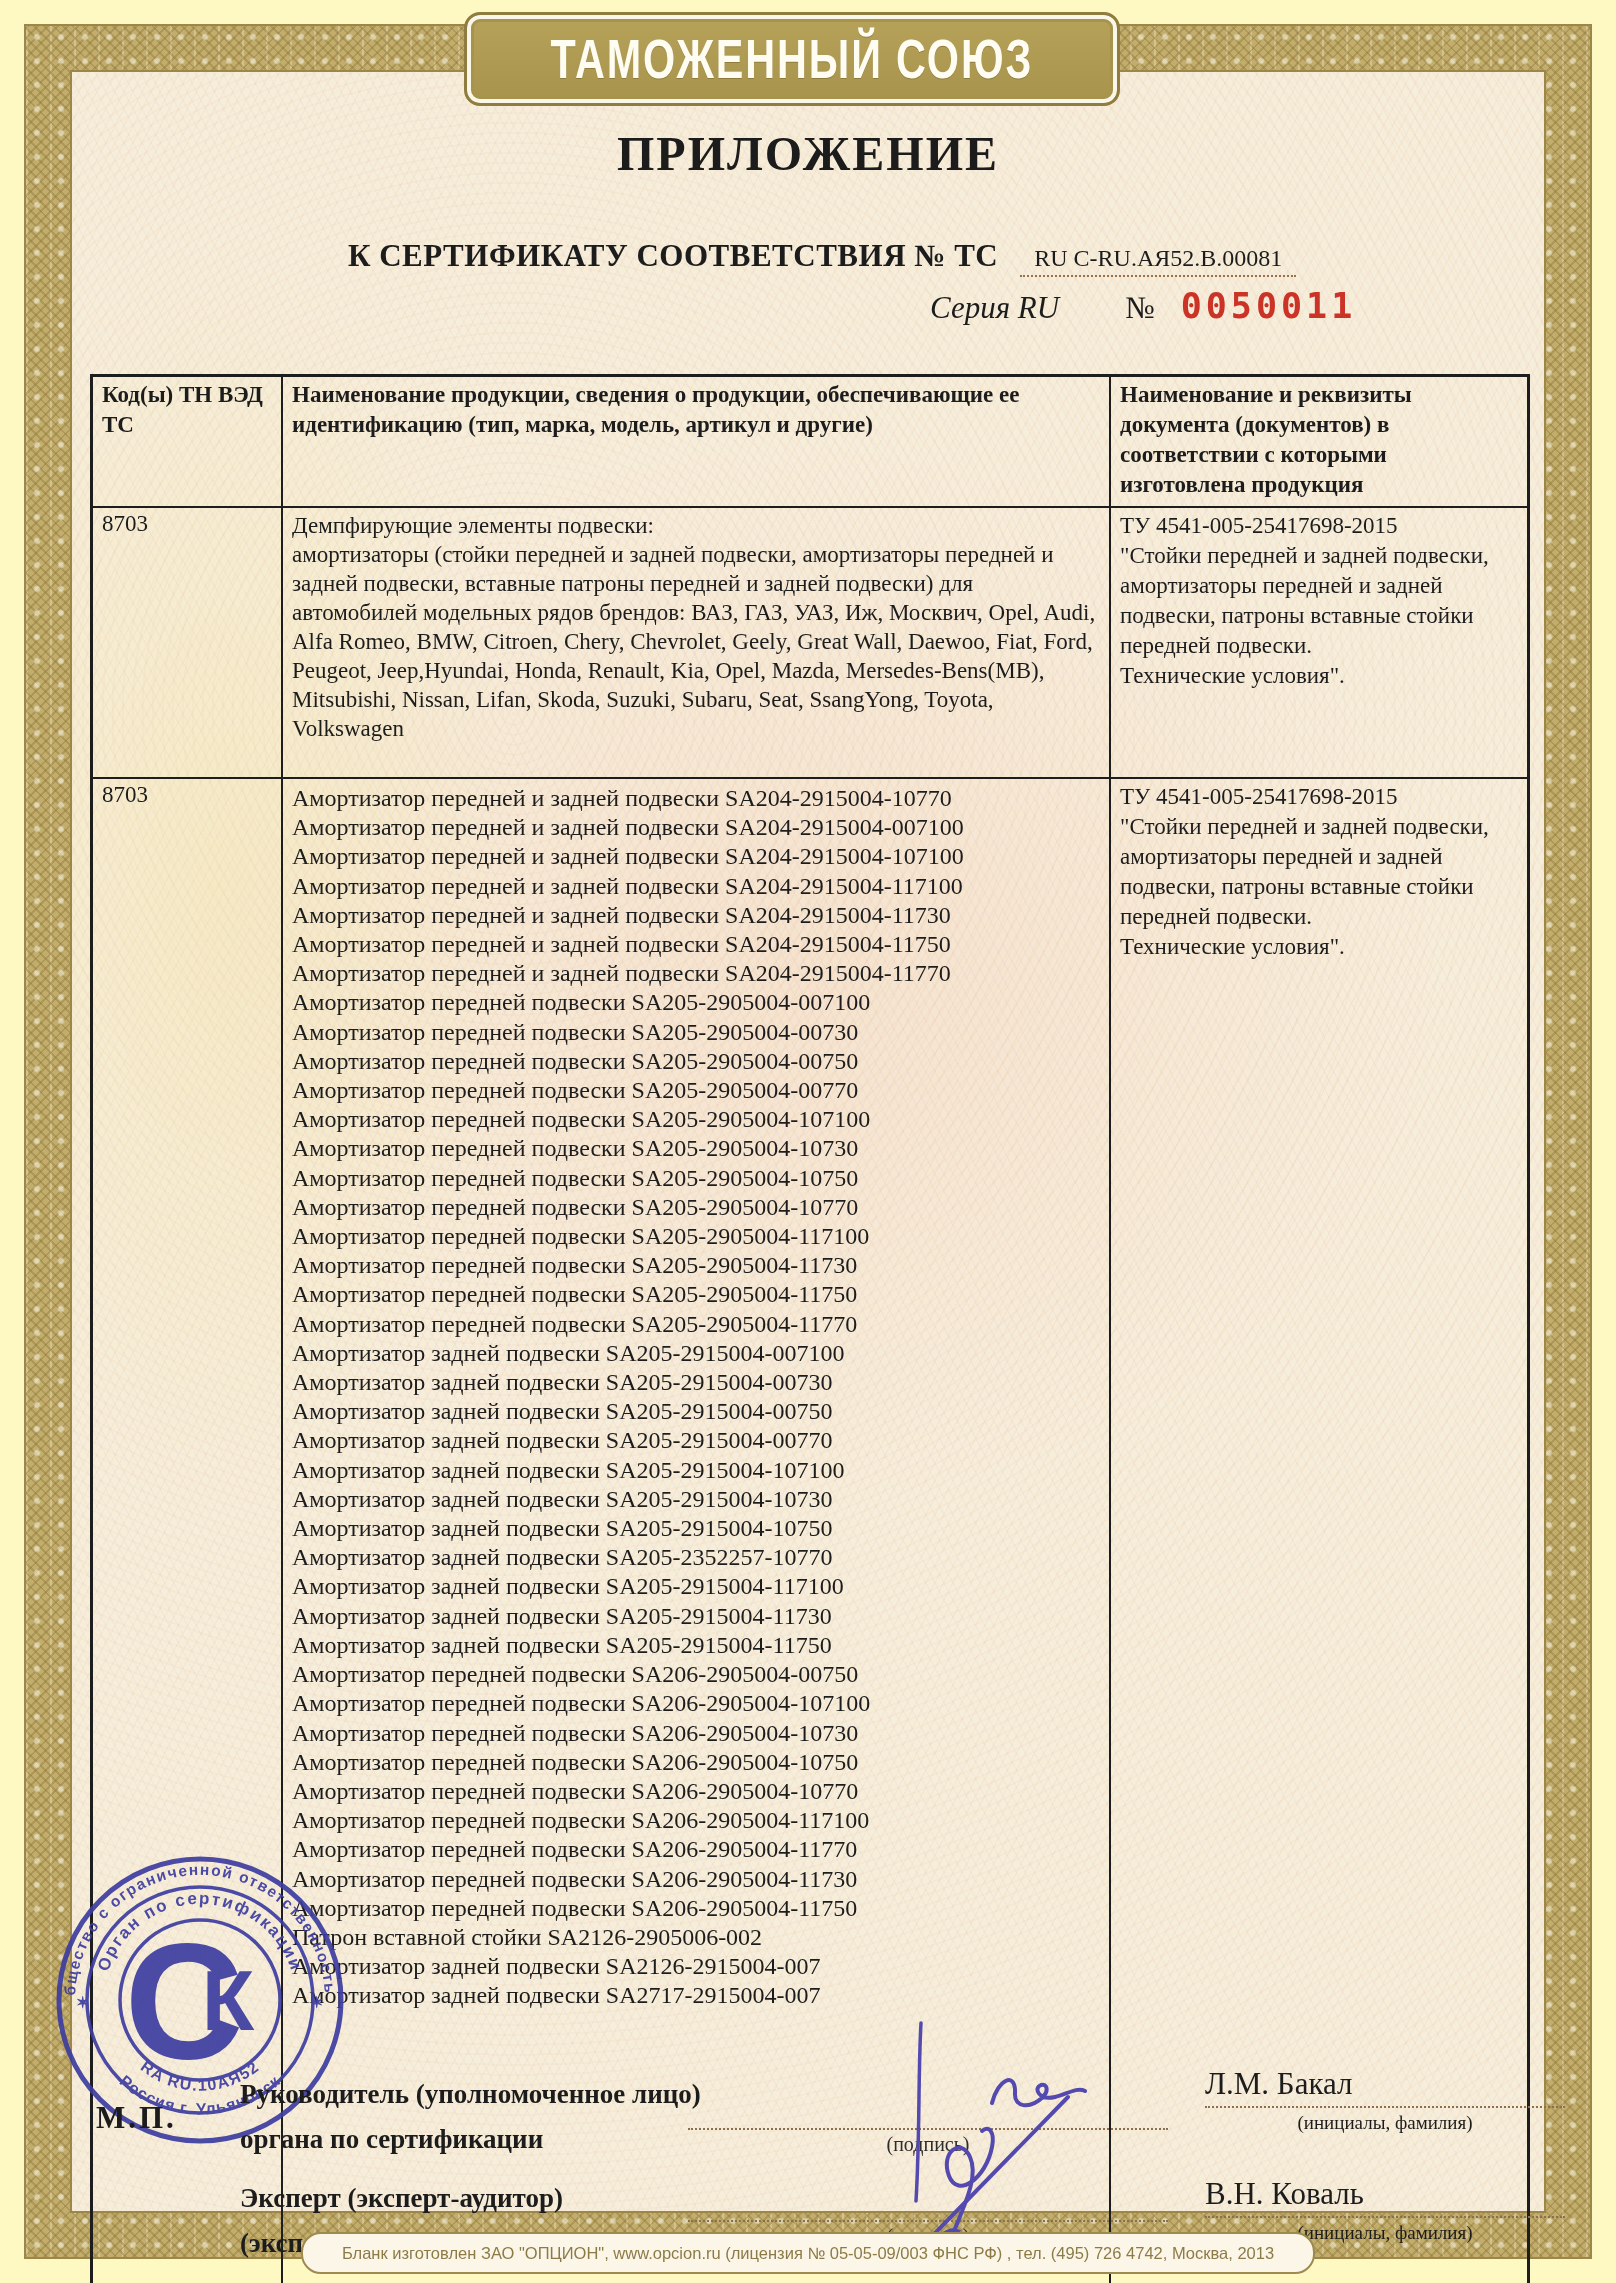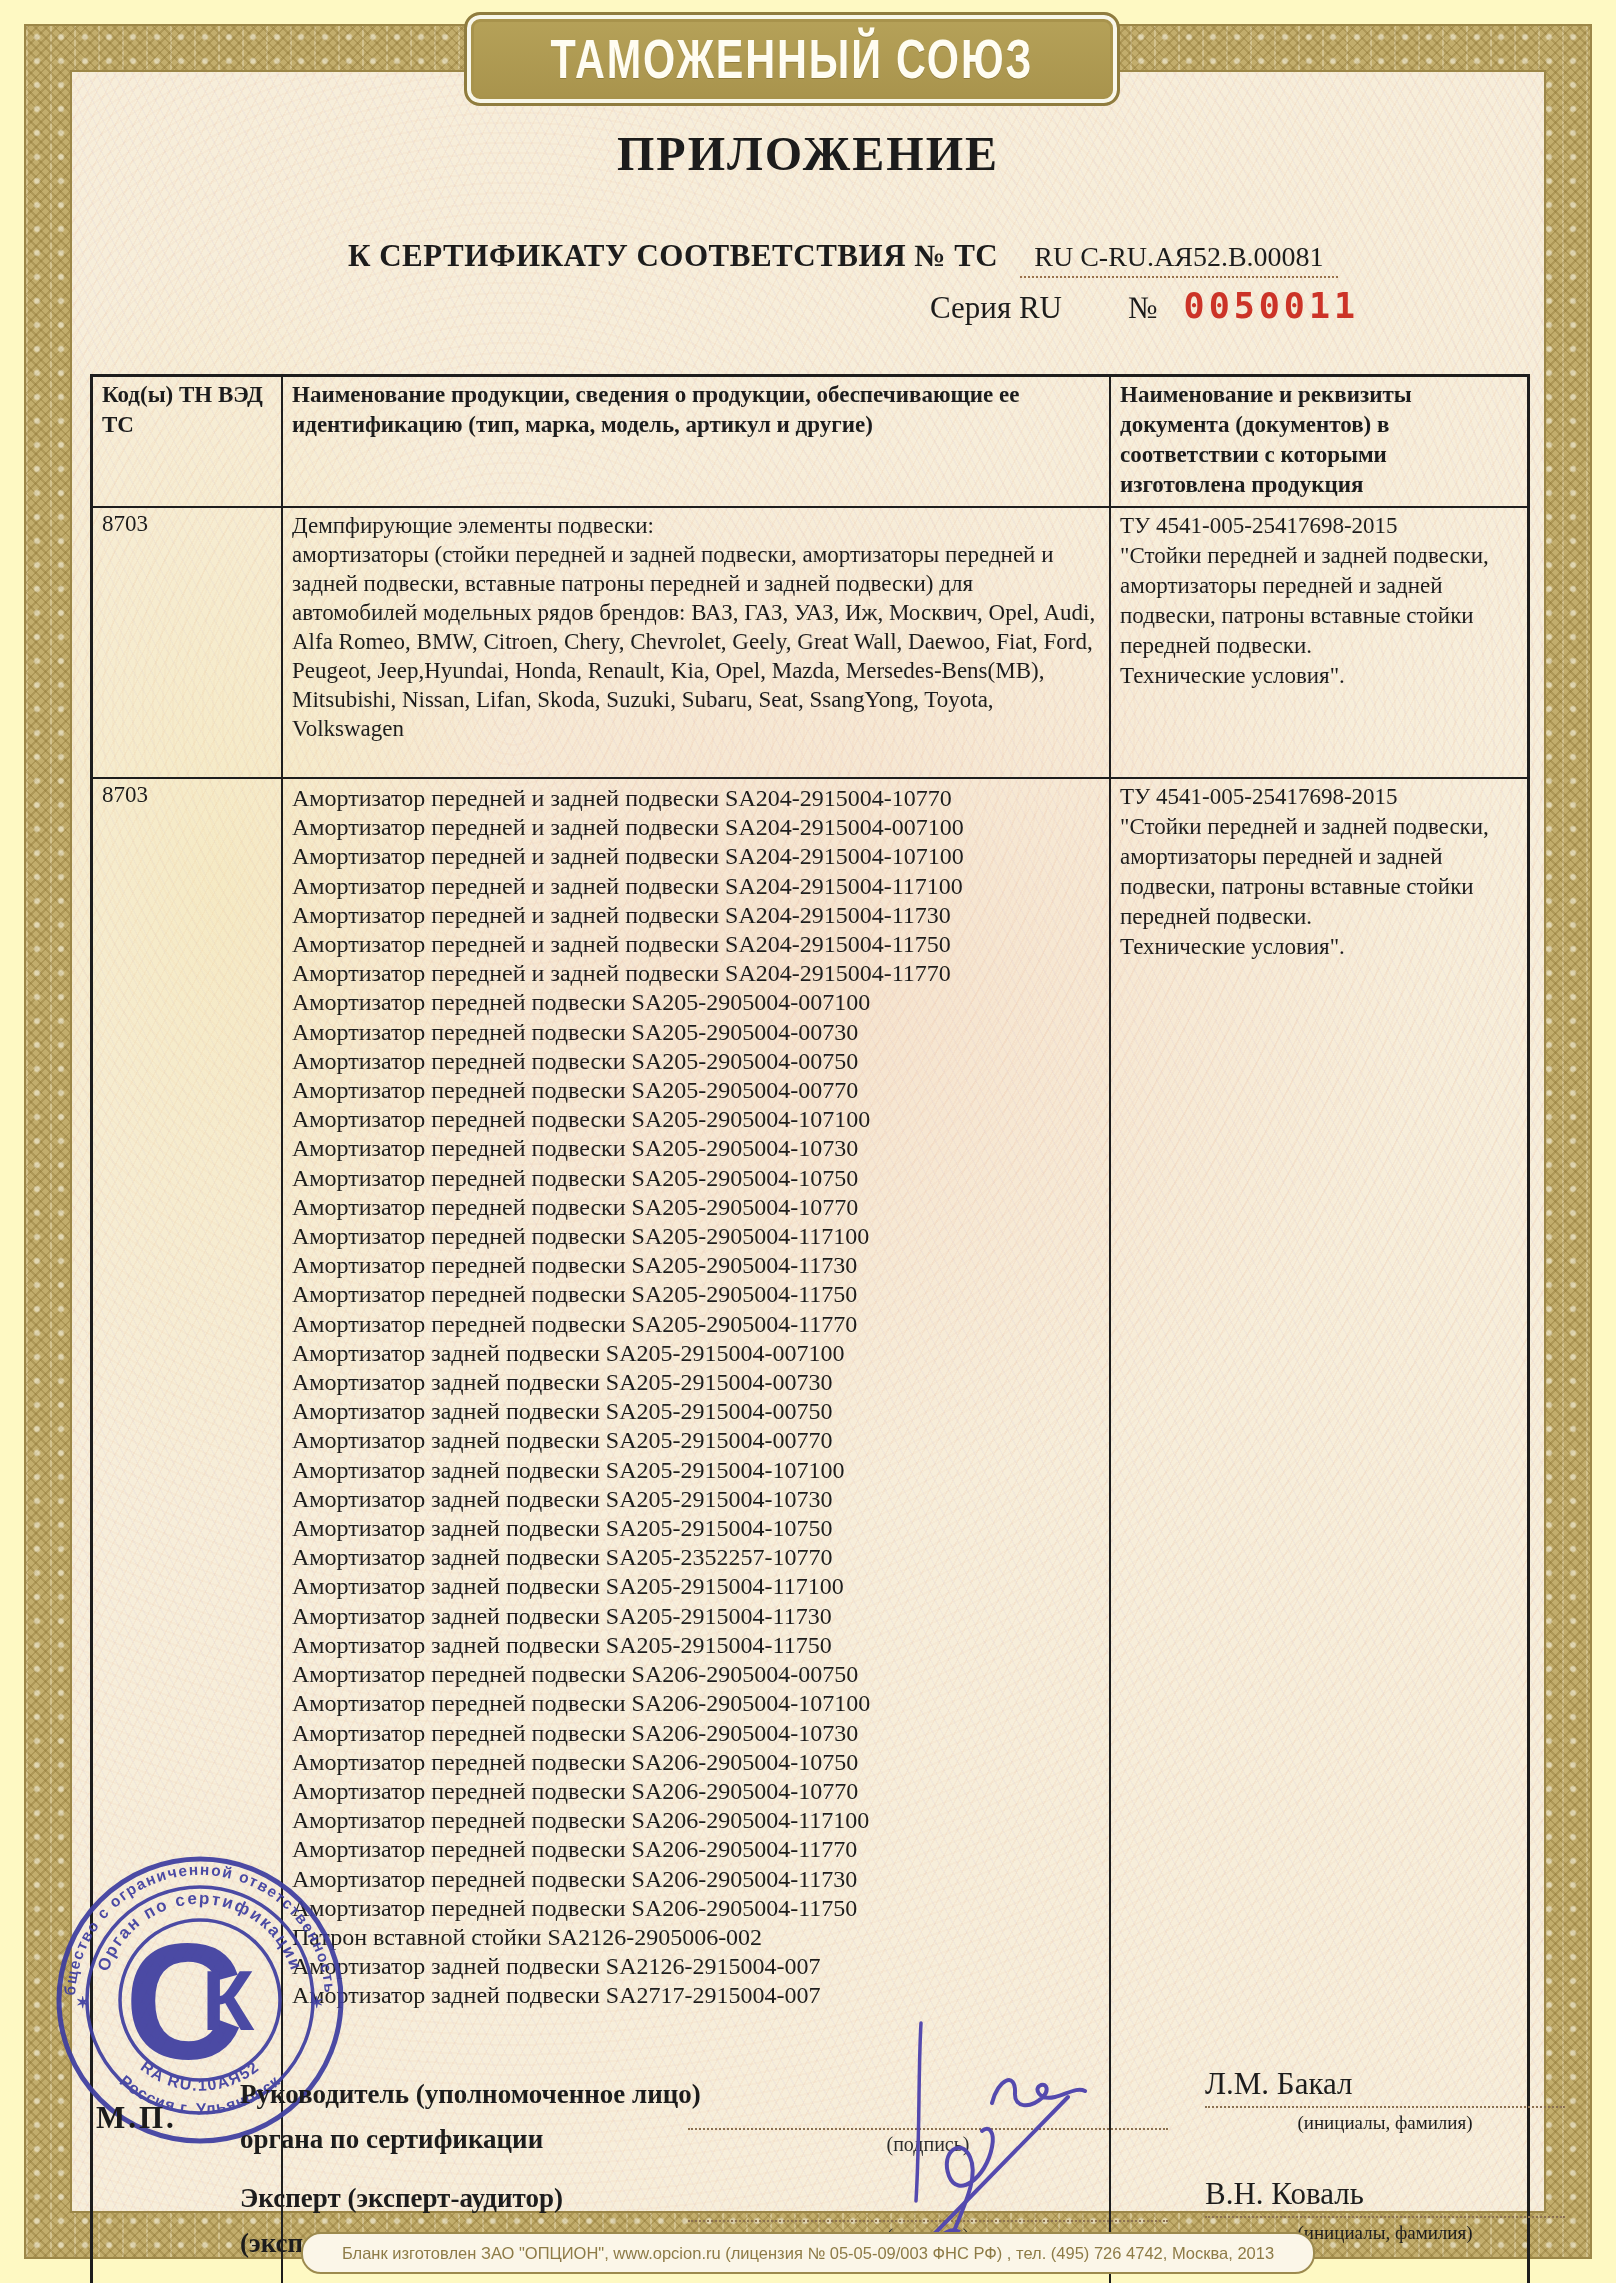--- a/index.html
+++ b/index.html
@@ -26,24 +26,24 @@
   .banner{position:absolute;left:464px;top:12px;width:650px;height:88px;
     background:linear-gradient(#b6a259,#a8934c);border:3px solid #8f7c3e;border-radius:16px;
     box-shadow:inset 0 0 0 4px rgba(255,255,246,.92), inset 0 0 0 7px #a8934c;
     display:flex;align-items:center;justify-content:center;}
   .banner span{font-family:"Liberation Sans",sans-serif;font-weight:bold;font-size:44px;color:#fffdf2;
     letter-spacing:2px;transform:scale(.94,1.28);white-space:nowrap;text-shadow:0 1px 0 rgba(90,70,20,.35);}
   .doc-title{position:absolute;left:0;right:0;top:126px;text-align:center;
     font-size:48px;font-weight:bold;letter-spacing:2px;}
   .cert-line{position:absolute;left:348px;top:238px;display:flex;align-items:baseline;font-size:31px;}
   .cert-line .lbl{font-weight:bold;letter-spacing:.5px;white-space:nowrap;}
-  .cert-line .val{margin-left:22px;font-size:28px;white-space:nowrap;
+  .cert-line .val{margin-left:22px;font-size:24px;white-space:nowrap;
     border-bottom:2px dotted #99714b;padding:0 14px 3px 14px;text-align:center;}
   .series-line{position:absolute;left:930px;top:286px;display:flex;align-items:baseline;font-size:31px;}
-  .series-line .ser{white-space:nowrap;}
+  .series-line .ser{white-space:nowrap;font-style:italic;}
   .series-line .num-sign{margin-left:66px;}
   .series-line .blank-num{margin-left:26px;font-family:"DejaVu Sans Mono",monospace;font-weight:bold;
     font-size:35px;color:#cc3327;letter-spacing:4px;}
   
   .tbl{position:absolute;left:90px;top:374px;width:1440px;height:1954px;box-sizing:border-box;
     border:3px solid #1d1d1d;display:grid;grid-template-columns:190px 828px 1fr;
     grid-template-rows:131px 271px 1fr;}
   .cell{box-sizing:border-box;padding:3px 9px;overflow:hidden;}
   .cb{border-bottom:2px solid #1d1d1d;}
   .cr{border-right:2px solid #1d1d1d;}

